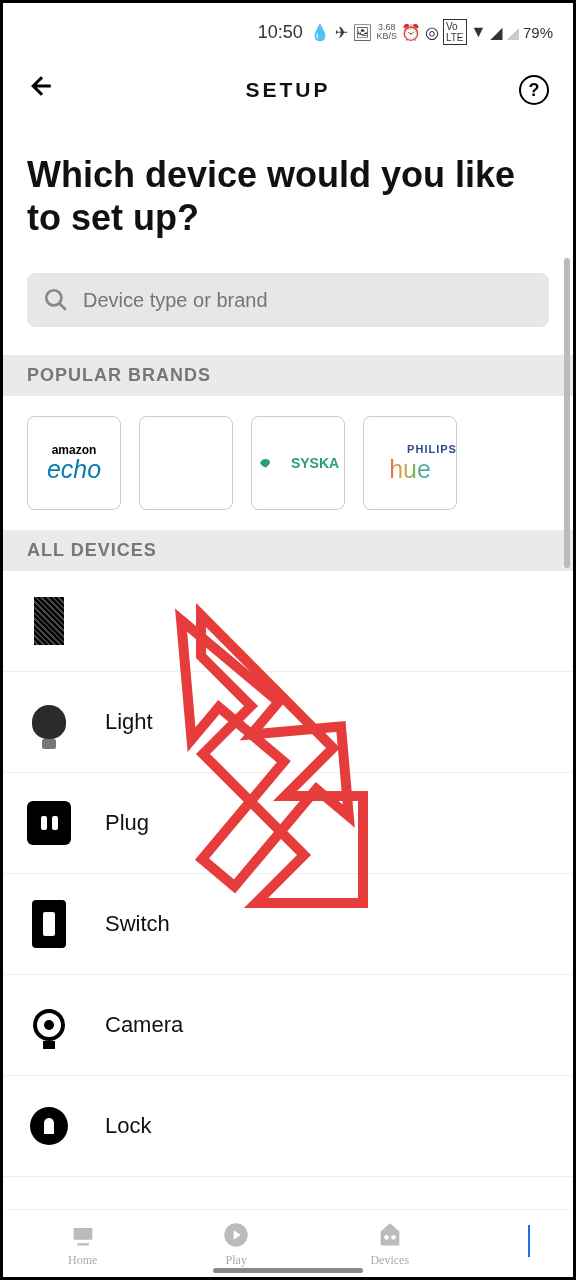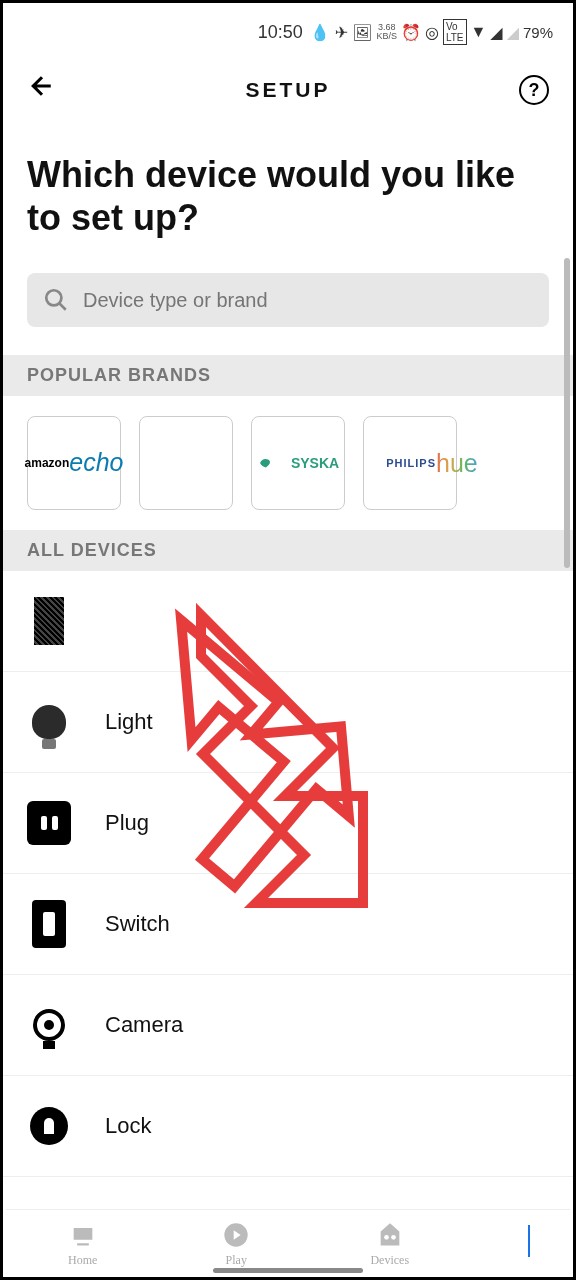--- a/index.html
+++ b/index.html
@@ -18,21 +18,21 @@
     
     .question { font-size: 36px; font-weight: 800; color: #111; padding: 30px 24px 34px; line-height: 1.2; }
     
     .search-box { margin: 0 24px 28px; background: #e7e7e7; border-radius: 8px; display: flex; align-items: center; padding: 14px 16px; gap: 14px; }
     .search-icon { width: 26px; height: 26px; }
     .search-input { border: none; background: transparent; font-size: 20px; color: #666; flex: 1; outline: none; font-weight: 500; }
     
     .section-header { background: #eaeaea; padding: 10px 24px; font-size: 18px; font-weight: 600; color: #777; letter-spacing: 1px; }
     
     .brands-row { display: flex; gap: 18px; padding: 20px 24px; }
-    .brand-card { width: 94px; height: 94px; border: 1px solid #ccc; border-radius: 8px; display: flex; align-items: center; justify-content: center; cursor: pointer; font-size: 13px; }
+    .brand-card { width: 94px; height: 94px; border: 1px solid #ccc; border-radius: 8px; display: flex; flex-direction: column; align-items: center; justify-content: center; cursor: pointer; font-size: 13px; }
     .brand-amazon { font-size: 12px; font-weight: 700; color: #000; }
     .brand-echo { font-size: 25px; font-weight: 400; color: #0b7cb0; margin-top: -2px; font-style: italic; }
     .brand-syska { color: #2a9d7c; font-weight: 700; font-size: 14px; display: flex; align-items: center; gap: 16px; }
     .brand-philips { font-size: 11px; font-weight: 700; color: #2b4d8f; letter-spacing: 1px; padding-left: 44px; }
     .brand-hue { font-size: 25px; font-weight: 500; background: linear-gradient(90deg, #e07050, #d9a84a, #5fb85f, #4a9ed9); -webkit-background-clip: text; -webkit-text-fill-color: transparent; }
     
     .device-list { }
     .device-item { display: flex; align-items: center; gap: 34px; padding: 28px 24px; border-bottom: 1px solid #eee; cursor: pointer; }
     .device-icon { width: 44px; height: 44px; display: flex; align-items: center; justify-content: center; }
     .device-label { font-size: 22px; font-weight: 500; color: #111; }

